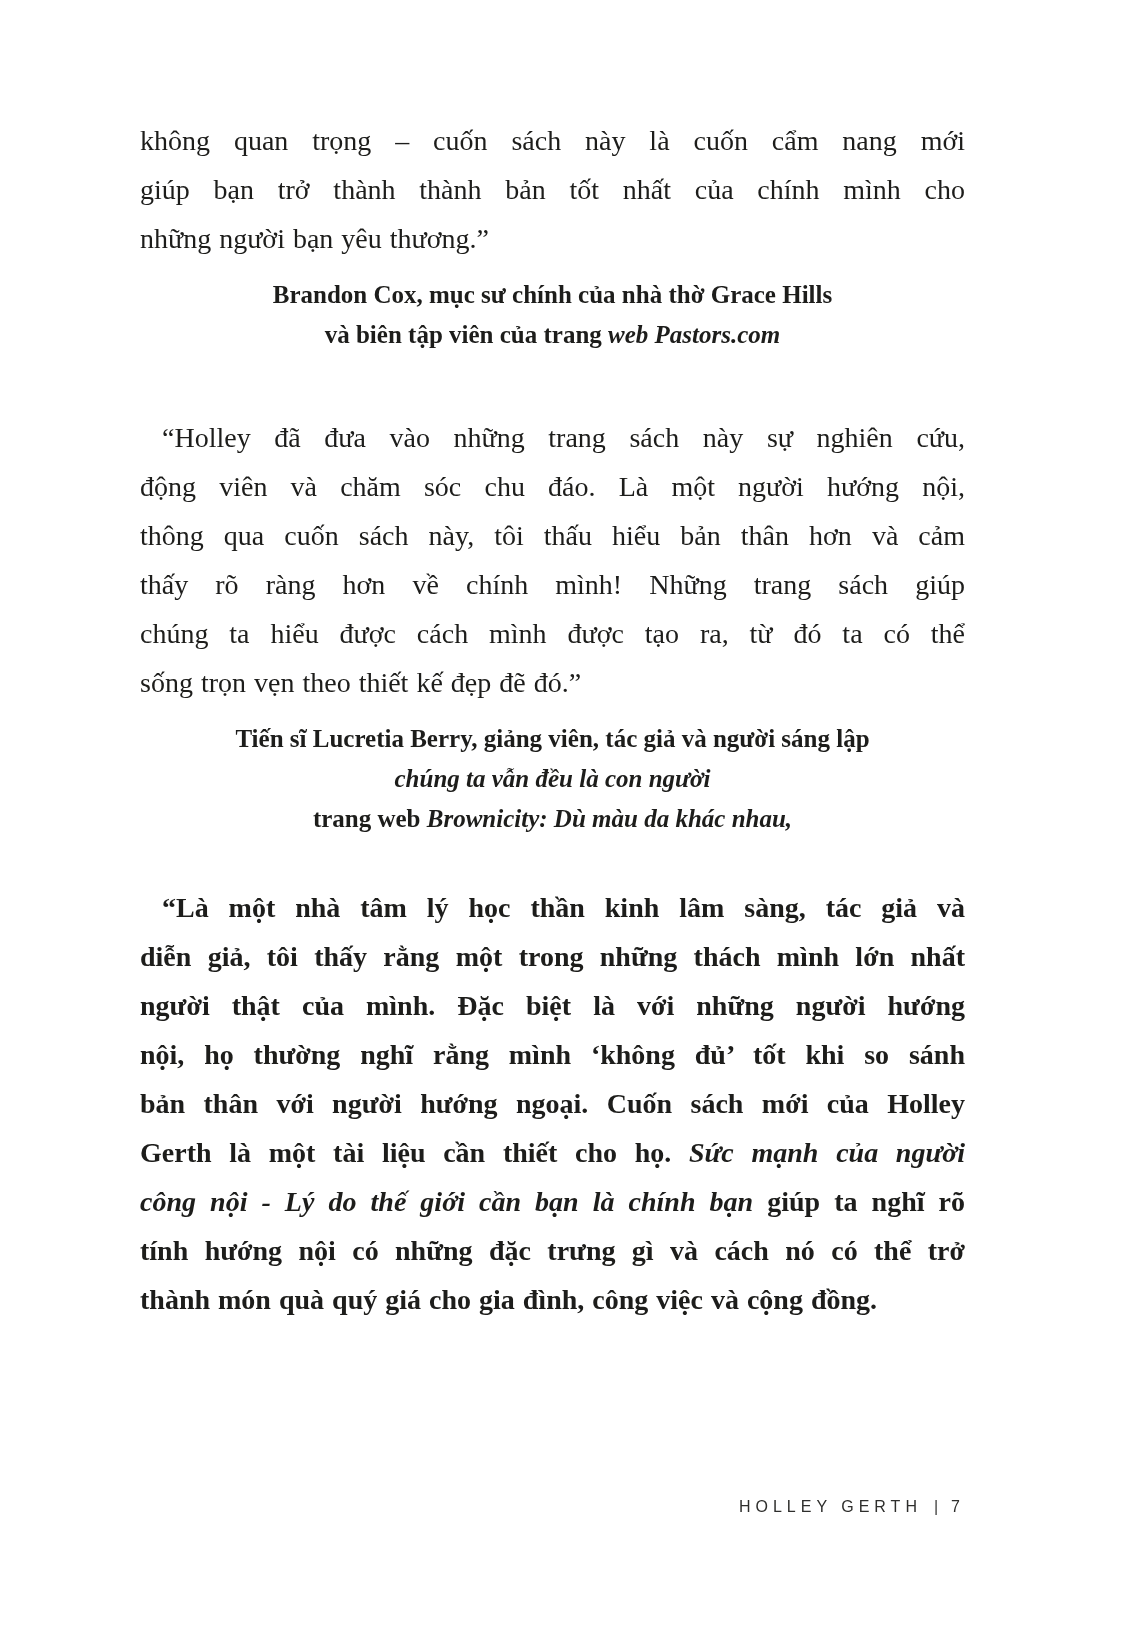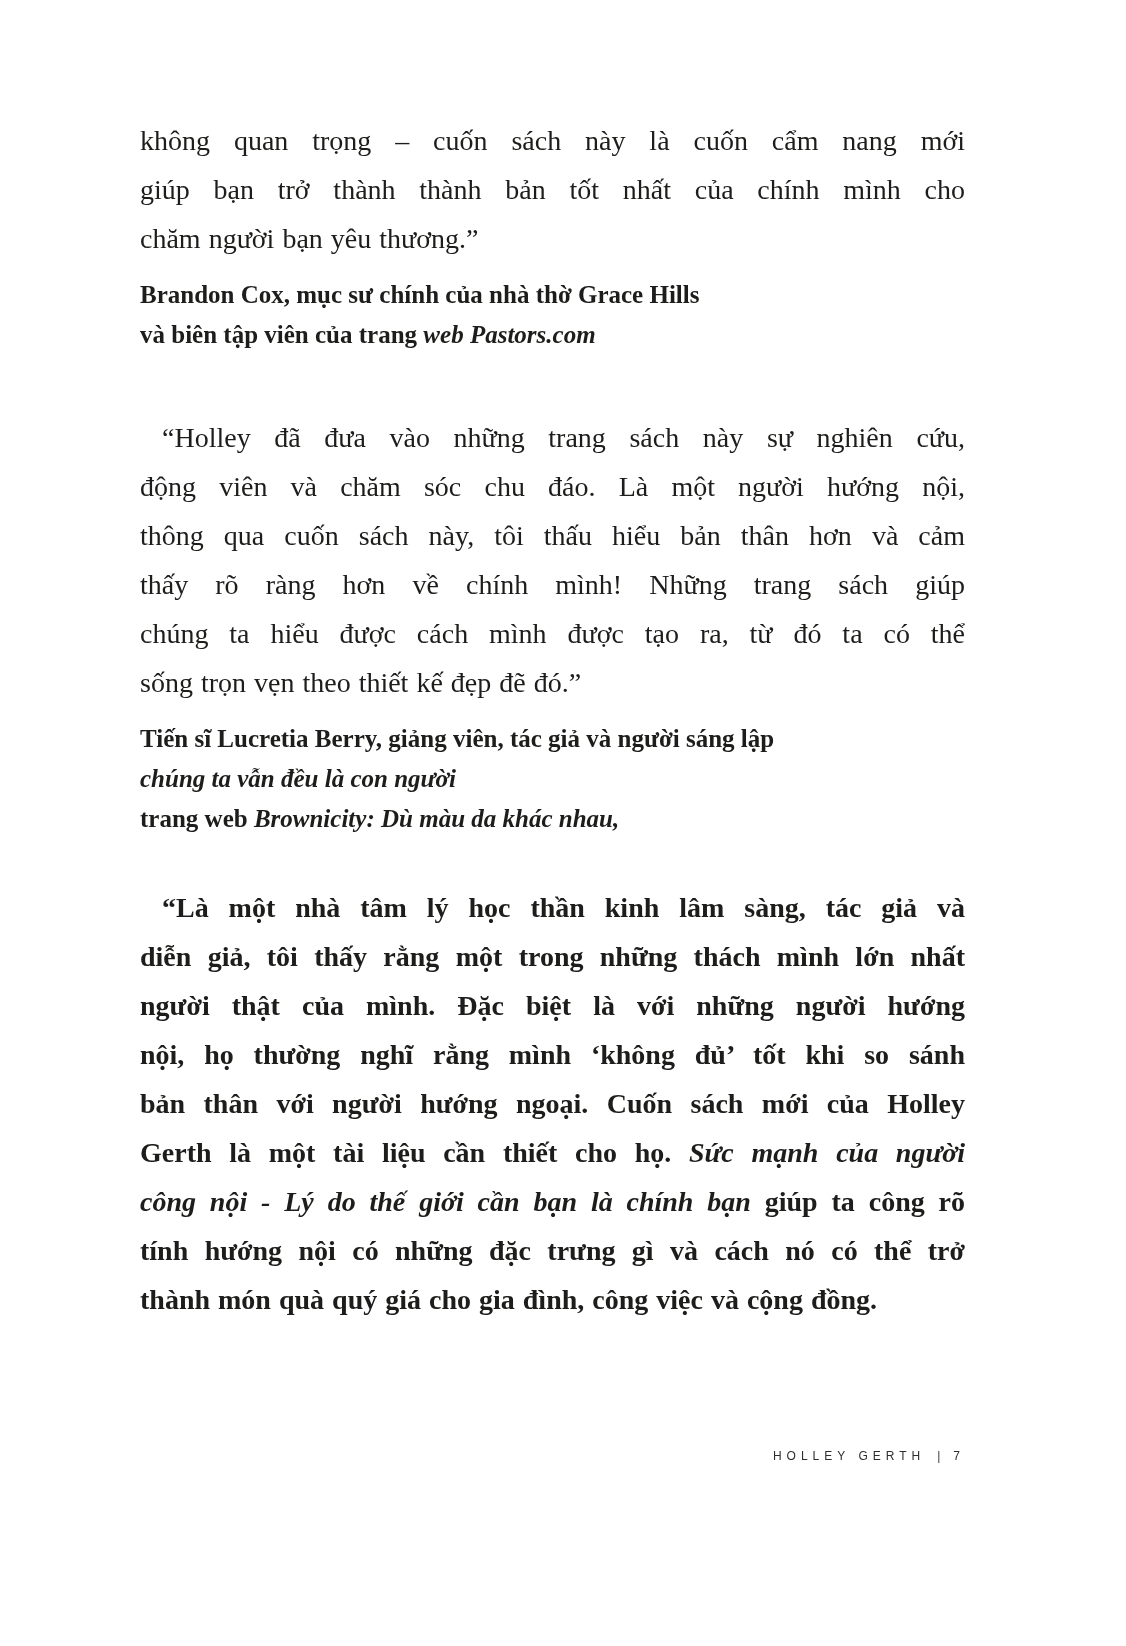--- a/index.html
+++ b/index.html
@@ -34,50 +34,50 @@
     text-indent: 22px;
   }
   .attribution {
     margin-top: 12px;
     font-size: 25px;
     line-height: 40px;
     font-weight: bold;
     text-align: right;
   }
   .quote + .attribution { }
-  .attribution .line { text-align: left; }
+  .attribution .line { text-align: center; }
   .mt-quote { margin-top: 58px; }
   .mt-quote3 { margin-top: 44px; font-weight: bold; }
   .it { font-style: italic; }
   .running-footer {
     position: absolute;
-    top: 1449px;
+    top: 1498px;
     right: 161px;
     font-family: "Liberation Sans", "DejaVu Sans", sans-serif;
-    font-size: 12px;
+    font-size: 16px;
     letter-spacing: 5px;
     color: #2e2e2c;
     white-space: nowrap;
   }
   .running-footer .sep {
     margin: 0 8px 0 12px;
     font-weight: 300;
     color: #3a3a38;
   }
 </style>
 </head>
 <body>
 
 <div class="page">
   <div class="text-block">
 
     <div class="quote">
       <div class="line">không quan trọng – cuốn sách này là cuốn cẩm nang mới</div>
       <div class="line">giúp bạn trở thành thành bản tốt nhất của chính mình cho</div>
-      <div class="line last">chăm người bạn yêu thương.”</div>
+      <div class="line last">những người bạn yêu thương.”</div>
     </div>
 
     <div class="attribution">
       <div class="line">Brandon Cox, mục sư chính của nhà thờ Grace Hills</div>
       <div class="line"><span>và biên tập viên của trang </span><span class="it">web Pastors.com</span></div>
     </div>
 
     <div class="quote mt-quote">
       <div class="line indent">“Holley đã đưa vào những trang sách này sự nghiên cứu,</div>
       <div class="line">động viên và chăm sóc chu đáo. Là một người hướng nội,</div>
@@ -93,21 +93,21 @@
       <div class="line"><span>trang web </span><span class="it">Brownicity: Dù màu da khác nhau,</span></div>
     </div>
 
     <div class="quote mt-quote3">
       <div class="line indent">“Là một nhà tâm lý học thần kinh lâm sàng, tác giả và</div>
       <div class="line">diễn giả, tôi thấy rằng một trong những thách mình lớn nhất</div>
       <div class="line">người thật của mình. Đặc biệt là với những người hướng</div>
       <div class="line">nội, họ thường nghĩ rằng mình ‘không đủ’ tốt khi so sánh</div>
       <div class="line">bản thân với người hướng ngoại. Cuốn sách mới của Holley</div>
       <div class="line"><span>Gerth là một tài liệu cần thiết cho họ. </span><span class="it">Sức mạnh của người</span></div>
-      <div class="line"><span class="it">công nội - Lý do thế giới cần bạn là chính bạn</span><span> giúp ta công rõ</span></div>
+      <div class="line"><span class="it">công nội - Lý do thế giới cần bạn là chính bạn</span><span> giúp ta nghĩ rõ</span></div>
       <div class="line">tính hướng nội có những đặc trưng gì và cách nó có thể trở</div>
       <div class="line last">thành món quà quý giá cho gia đình, công việc và cộng đồng.</div>
     </div>
 
   </div>
 
   <div class="running-footer">
     <span>HOLLEY GERTH</span><span class="sep">|</span><span>7</span>
   </div>
 </div>

